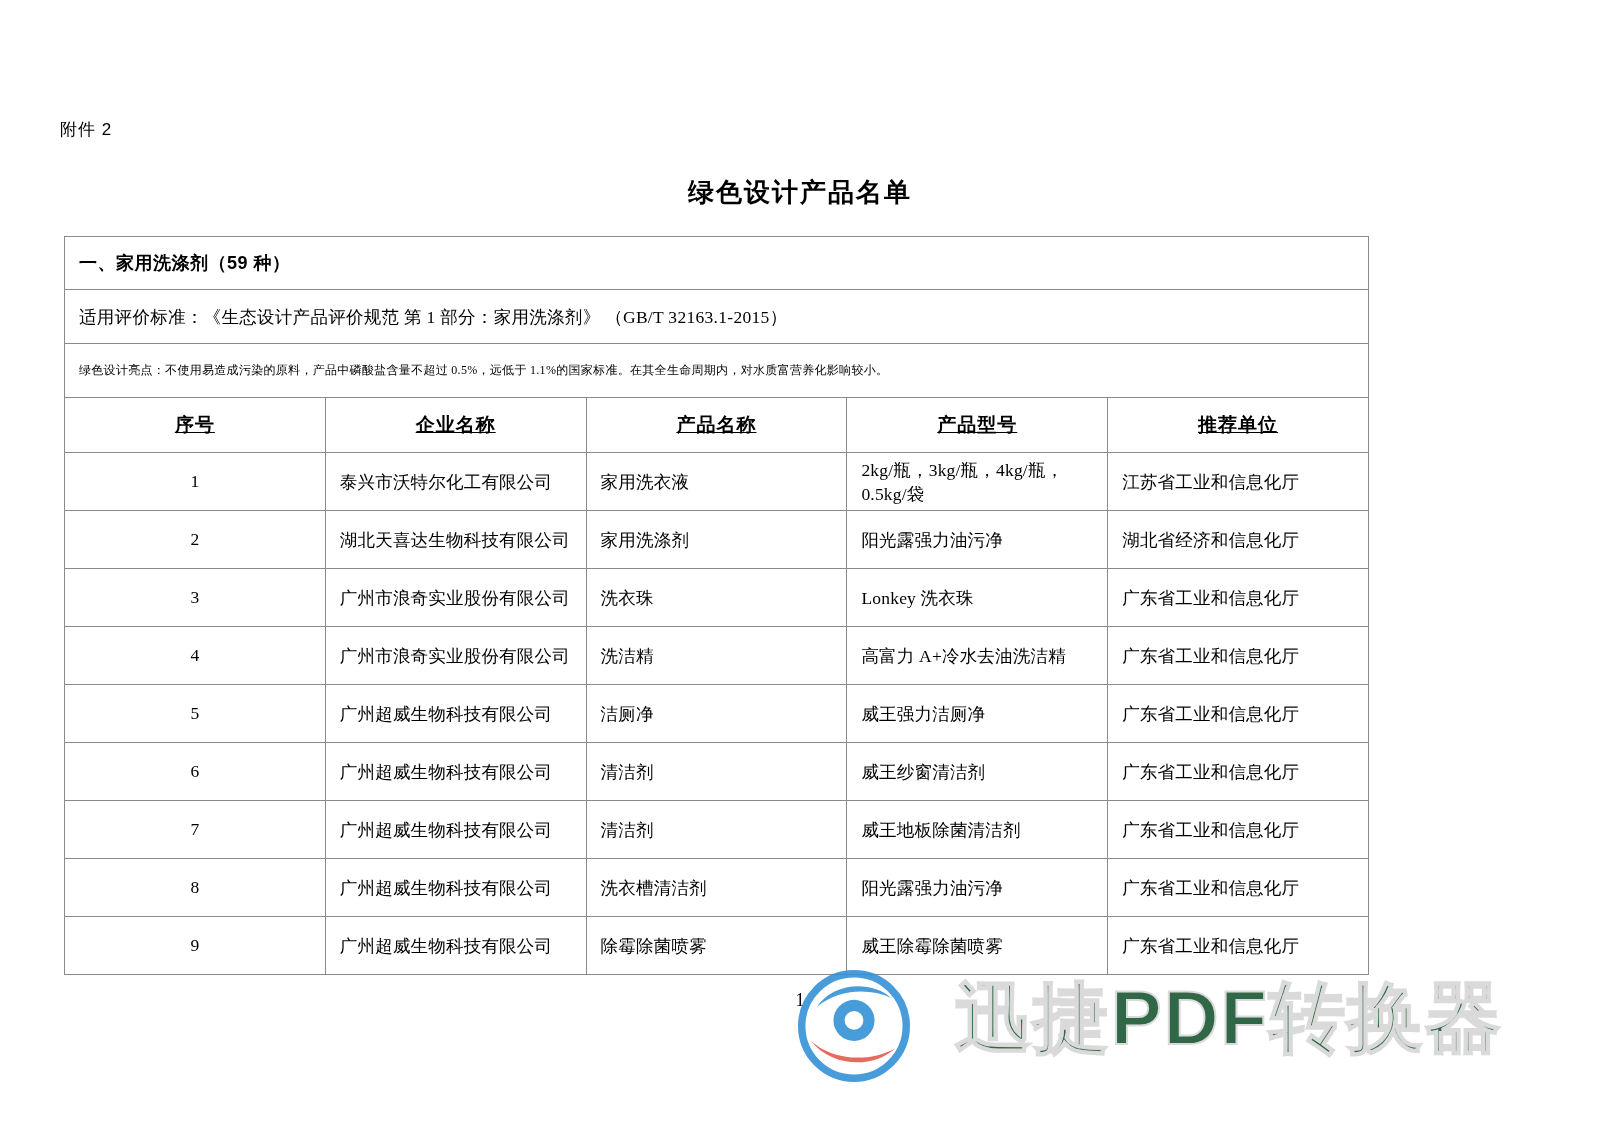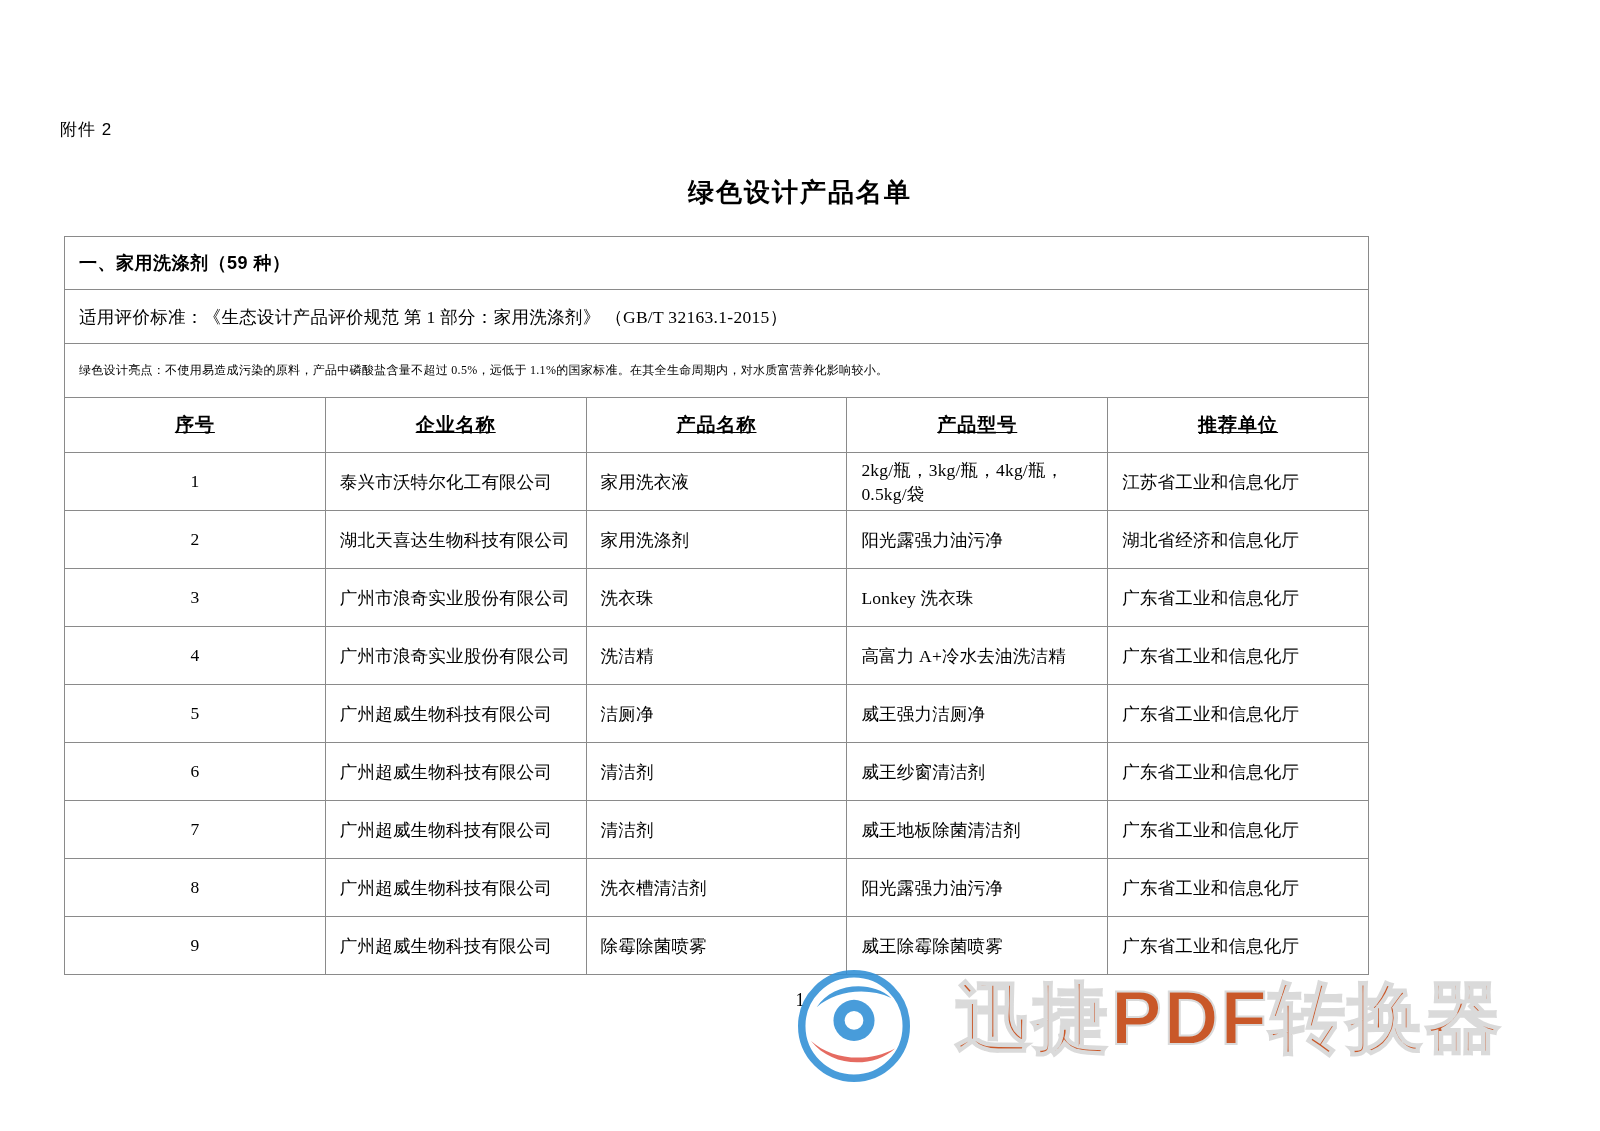--- a/index.html
+++ b/index.html
@@ -113,21 +113,21 @@
     pointer-events: none;
     opacity: 0.88;
   }
   .wm-text {
     position: absolute;
     left: 160px;
     top: 6px;
     font-size: 76px;
     font-weight: bold;
     font-family: "Liberation Sans", sans-serif;
-    color: #c2410c;
+    color: #14532d;
     -webkit-text-stroke: 2px #d6d6d6;
     letter-spacing: 2px;
     white-space: nowrap;
   }
   .wm-logo {
     position: absolute;
     left: 0px;
     top: 8px;
     width: 118px;
     height: 112px;

